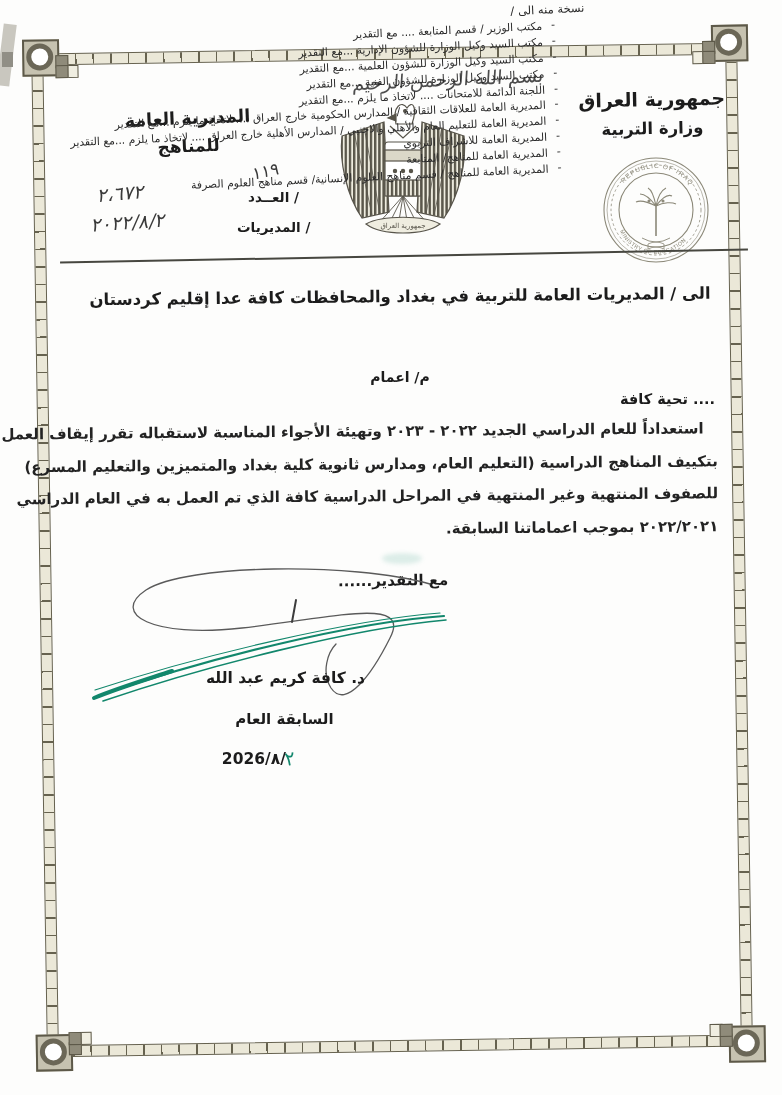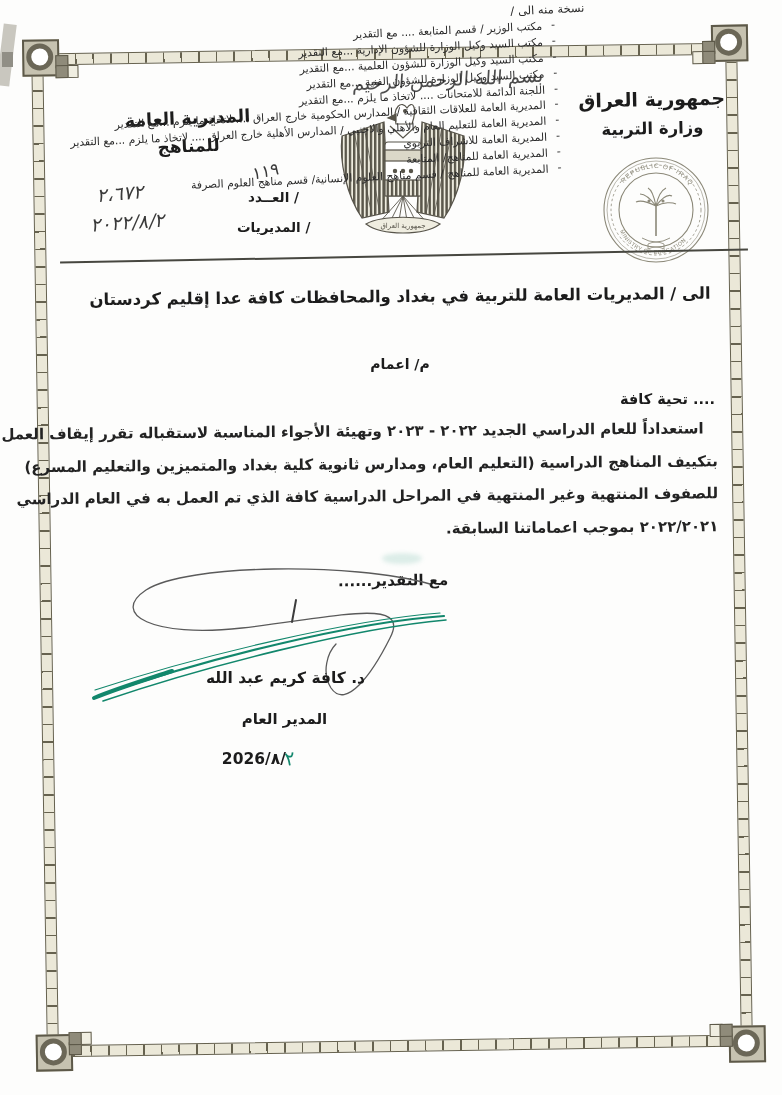--- a/index.html
+++ b/index.html
@@ -39,21 +39,21 @@
   .fieldlabel{font-size:13.5px;font-weight:bold;white-space:nowrap;}
   #num-label{left:248px;top:189px;}
   #date-label{left:237px;top:219px;}
   .hand{color:#3a3a3a;white-space:nowrap;}
   #num-ref{left:252px;top:161px;font-size:17px;transform:rotate(-12deg) skewX(-8deg);letter-spacing:1px;}
   #num-val{left:98px;top:182px;font-size:19px;transform:rotate(-5deg) skewX(-14deg);letter-spacing:6px;}
   #date-val{left:92px;top:211px;font-size:19px;transform:rotate(-4deg) skewX(-12deg);letter-spacing:2px;direction:ltr;}
   #rule{left:60px;top:255px;width:688px;border-top:2px solid #474740;transform:rotate(-1.1deg);}
   
   #recipient{left:82px;top:287px;width:636px;text-align:center;font-size:16.5px;font-weight:bold;white-space:nowrap;transform:rotate(-0.6deg);}
-  #subject{left:290px;top:356px;width:220px;text-align:center;font-size:14px;font-weight:bold;}
+  #subject{left:290px;top:369px;width:220px;text-align:center;font-size:14px;font-weight:bold;}
   #greeting{left:555px;top:391px;width:160px;text-align:right;font-size:14.5px;font-weight:bold;}
   #bodytext{left:80px;top:422px;width:638px;direction:rtl;transform:rotate(-0.5deg);}
   #bodytext .bl{text-align:right;font-size:15px;font-weight:bold;height:32.5px;white-space:nowrap;color:#232323;}
   #bodytext .bl.first{padding-right:14px;}
   #closing{left:338px;top:571px;width:190px;font-size:15px;font-weight:bold;text-align:left;white-space:nowrap;transform:rotate(-0.8deg);}
   #smudge{left:382px;top:553px;width:40px;height:11px;background:rgba(22,140,112,.14);border-radius:50%;filter:blur(2px);}
   
   #sig-svg{left:90px;top:560px;width:378px;height:152px;}
   #sig-name{left:198px;top:669px;width:175px;text-align:center;font-size:15.5px;font-weight:bold;white-space:nowrap;}
   #sig-title{left:222px;top:710px;width:125px;text-align:center;font-size:15px;font-weight:bold;}
@@ -196,21 +196,21 @@
       <path d="M340,24 C262,2 96,4 56,30 C20,54 62,78 152,68 C242,58 322,36 300,78 C282,114 256,150 241,128 C231,112 238,92 246,84" stroke="#5a5a5a" stroke-width="1.3"></path>
       <path d="M206,40 L202,62" stroke="#3c3c3c" stroke-width="2"></path>
       <path d="M8,136 C112,100 262,62 354,56" stroke="#12876c" stroke-width="2.2"></path>
       <path d="M13,141 C116,106 264,68 356,60" stroke="#12876c" stroke-width="1.6"></path>
       <path d="M5,130 C108,96 258,60 350,53" stroke="#12876c" stroke-width="1.2"></path>
       <path d="M4,138 C28,128 58,119 82,111" stroke="#12876c" stroke-width="4"></path>
     </g>
   </svg>
 
   <div id="sig-name" class="abs">د. كافة كريم عبد الله</div>
-  <div id="sig-title" class="abs">المدير العام</div>
+  <div id="sig-title" class="abs">السابقة العام</div>
   <div id="sig-date" class="abs"><span>2026/٨/</span><span class="day">٢</span></div>
 
   <div id="cc">
     <div class="cc-label">نسخة منه الى /</div>
     <div class="row">
         <span class="dash">-</span>
         <span class="txt">مكتب الوزير / قسم المتابعة .... مع التقدير</span>
       </div>
     <div class="row">
         <span class="dash">-</span>

